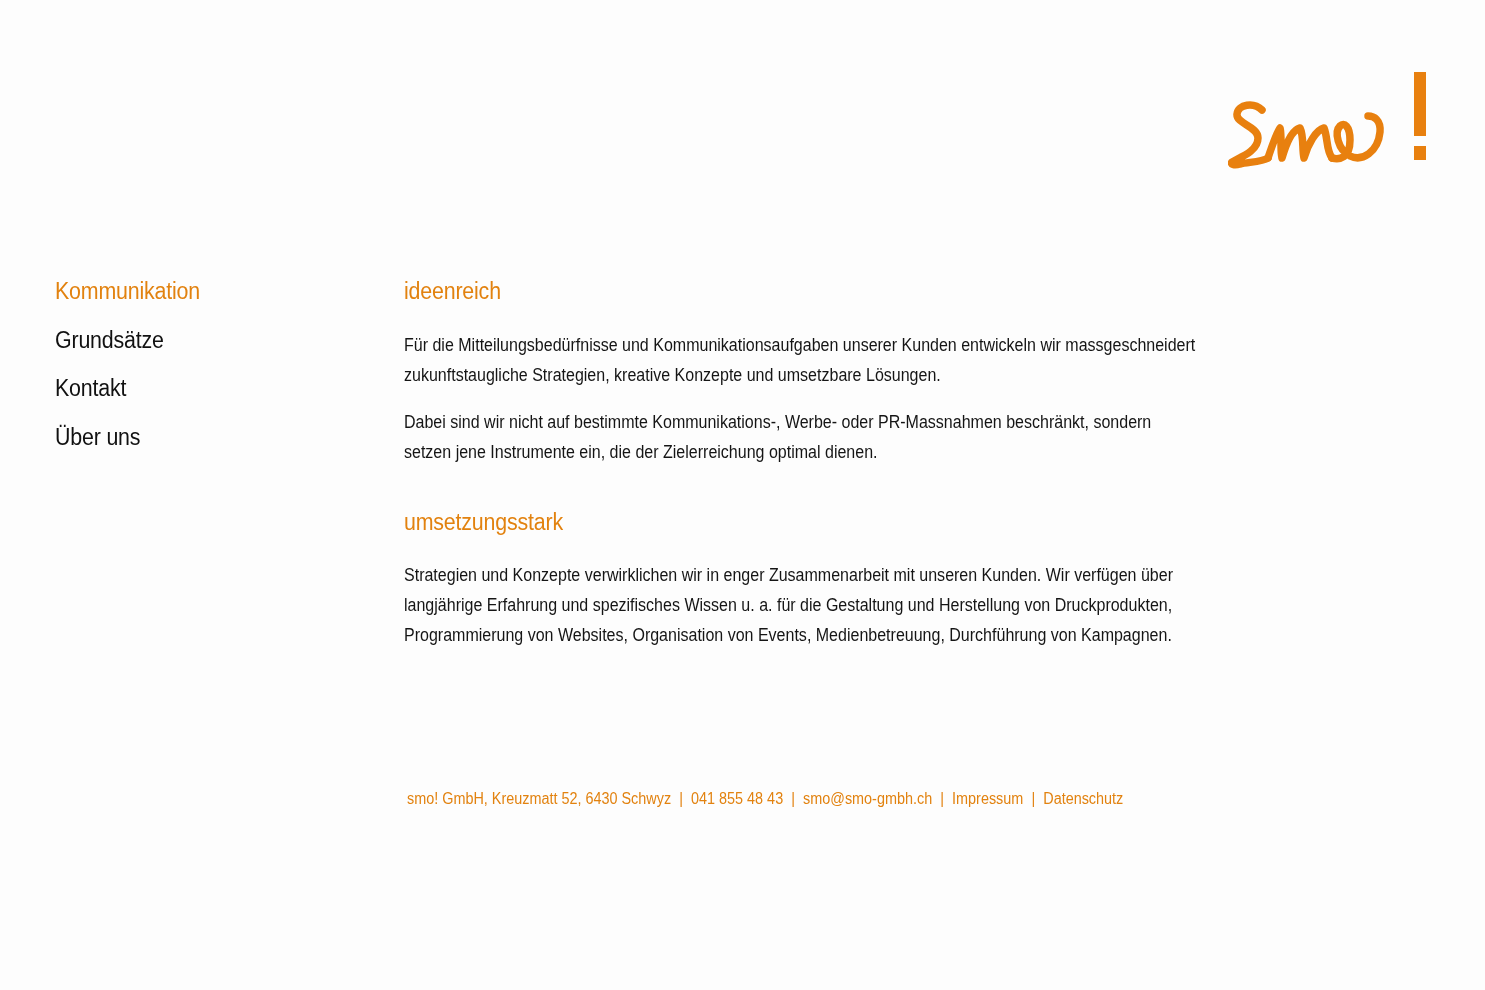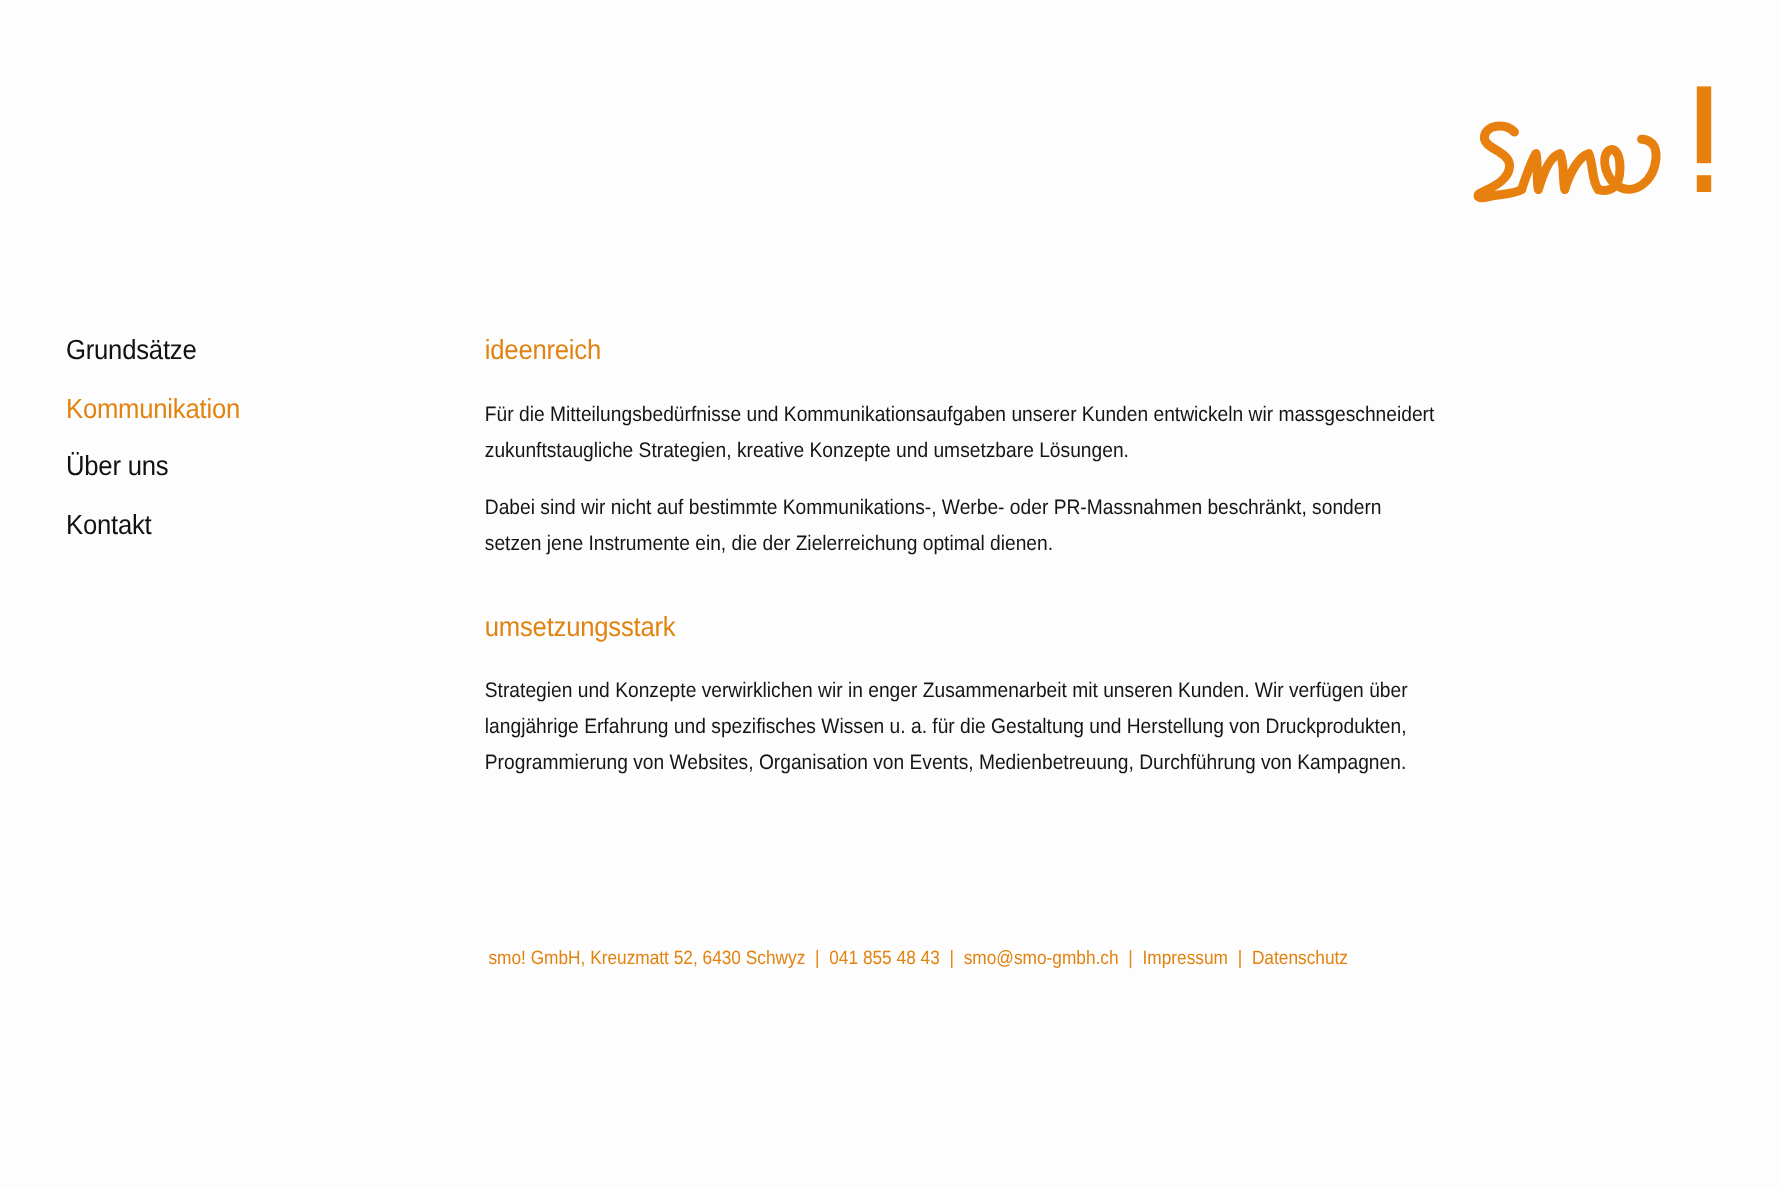--- a/index.html
+++ b/index.html
@@ -115,30 +115,30 @@
 
     <path d="M104 92 C 112 94, 122 92, 122 74 C 122 60, 116 56, 112 60 C 106 66, 110 84, 122 90 C 134 96, 150 86, 152 66 C 153 54, 146 50, 140 50" fill="none" stroke="#e8800f" stroke-width="7.5" stroke-linecap="round" stroke-linejoin="round"></path>
 
     <rect x="186" y="6" width="12" height="64" fill="#e8800f"></rect>
     <rect x="186" y="80" width="12" height="14" fill="#e8800f"></rect>
   </svg>
 </div>
 
 <ul class="nav">
   <li>
+    <a href="#" class="active">Kommunikation</a>
+  </li>
+  <li>
     <a href="#">Grundsätze</a>
   </li>
   <li>
-    <a href="#" class="active">Kommunikation</a>
+    <a href="#">Kontakt</a>
   </li>
   <li>
     <a href="#">Über uns</a>
-  </li>
-  <li>
-    <a href="#">Kontakt</a>
   </li>
 </ul>
 
 <div class="content">
   <h2 class="sec1-h">ideenreich</h2>
   <p class="sec1-p1">Für die Mitteilungsbedürfnisse und Kommunikationsaufgaben unserer Kunden entwickeln wir massgeschneidert zukunftstaugliche Strategien, kreative Konzepte und umsetzbare Lösungen.</p>
   <p>Dabei sind wir nicht auf bestimmte Kommunikations-, Werbe- oder PR-Massnahmen beschränkt, sondern setzen jene Instrumente ein, die der Zielerreichung optimal dienen.</p>
 
   <h2 class="sec2-h">umsetzungsstark</h2>
   <p>Strategien und Konzepte verwirklichen wir in enger Zusammenarbeit mit unseren Kunden. Wir verfügen über langjährige Erfahrung und spezifisches Wissen u. a. für die Gestaltung und Herstellung von Druckprodukten, Programmierung von Websites, Organisation von Events, Medienbetreuung, Durchführung von Kampagnen.</p>

